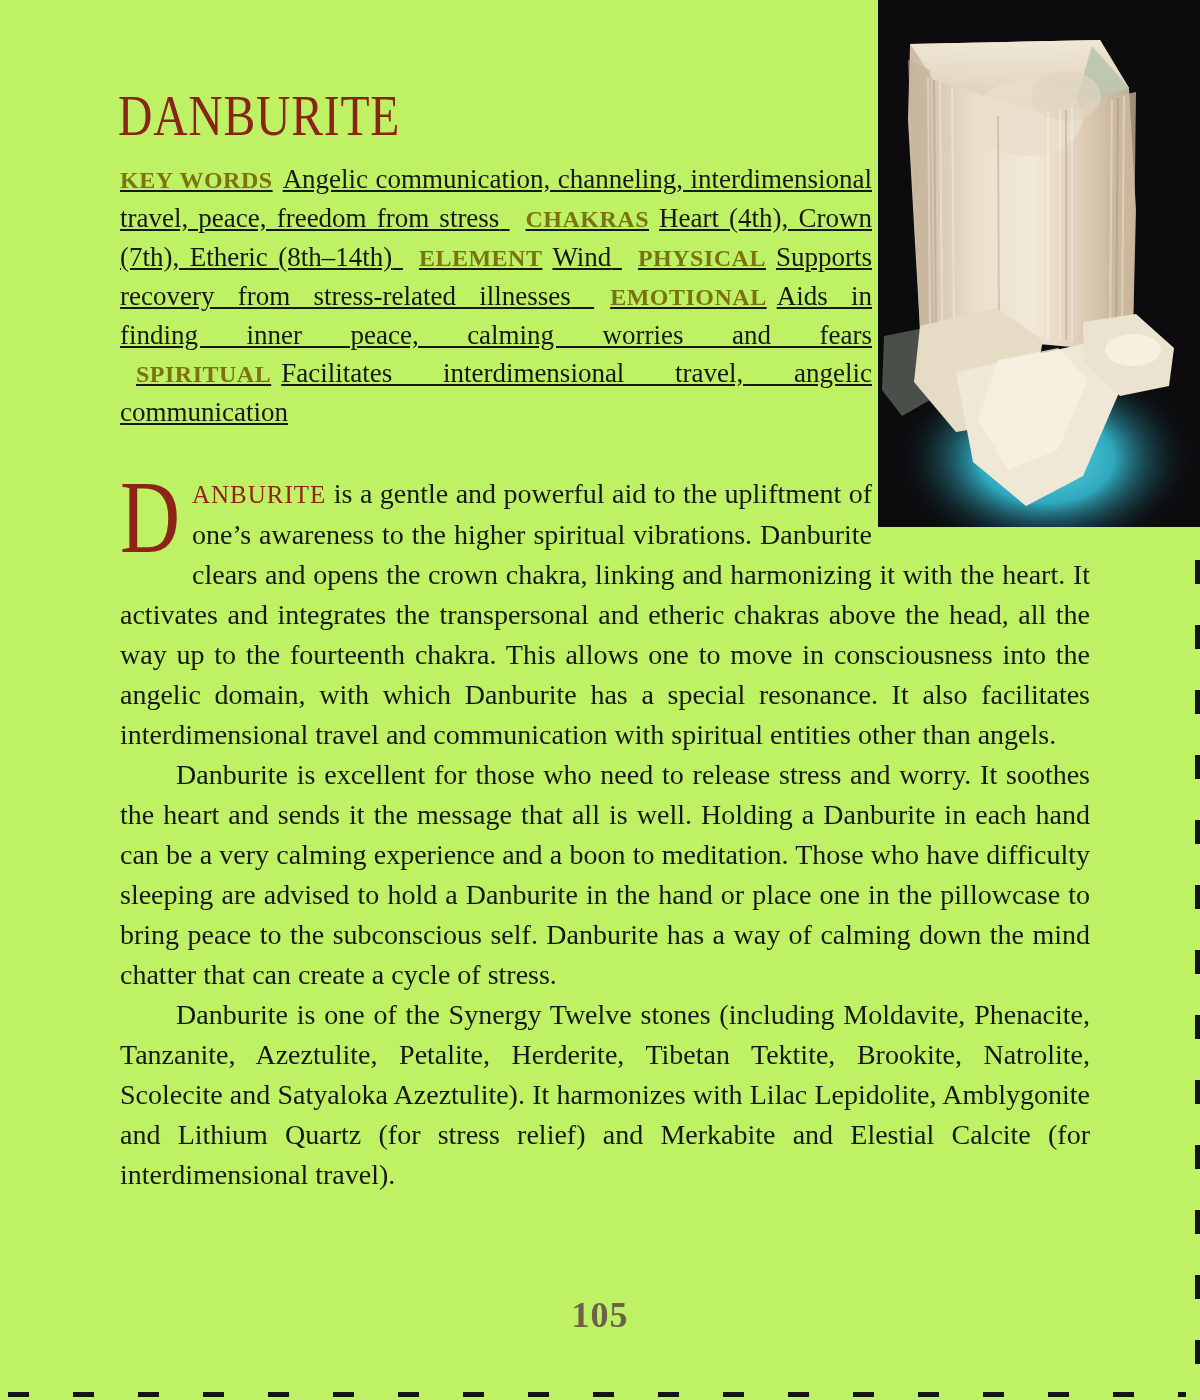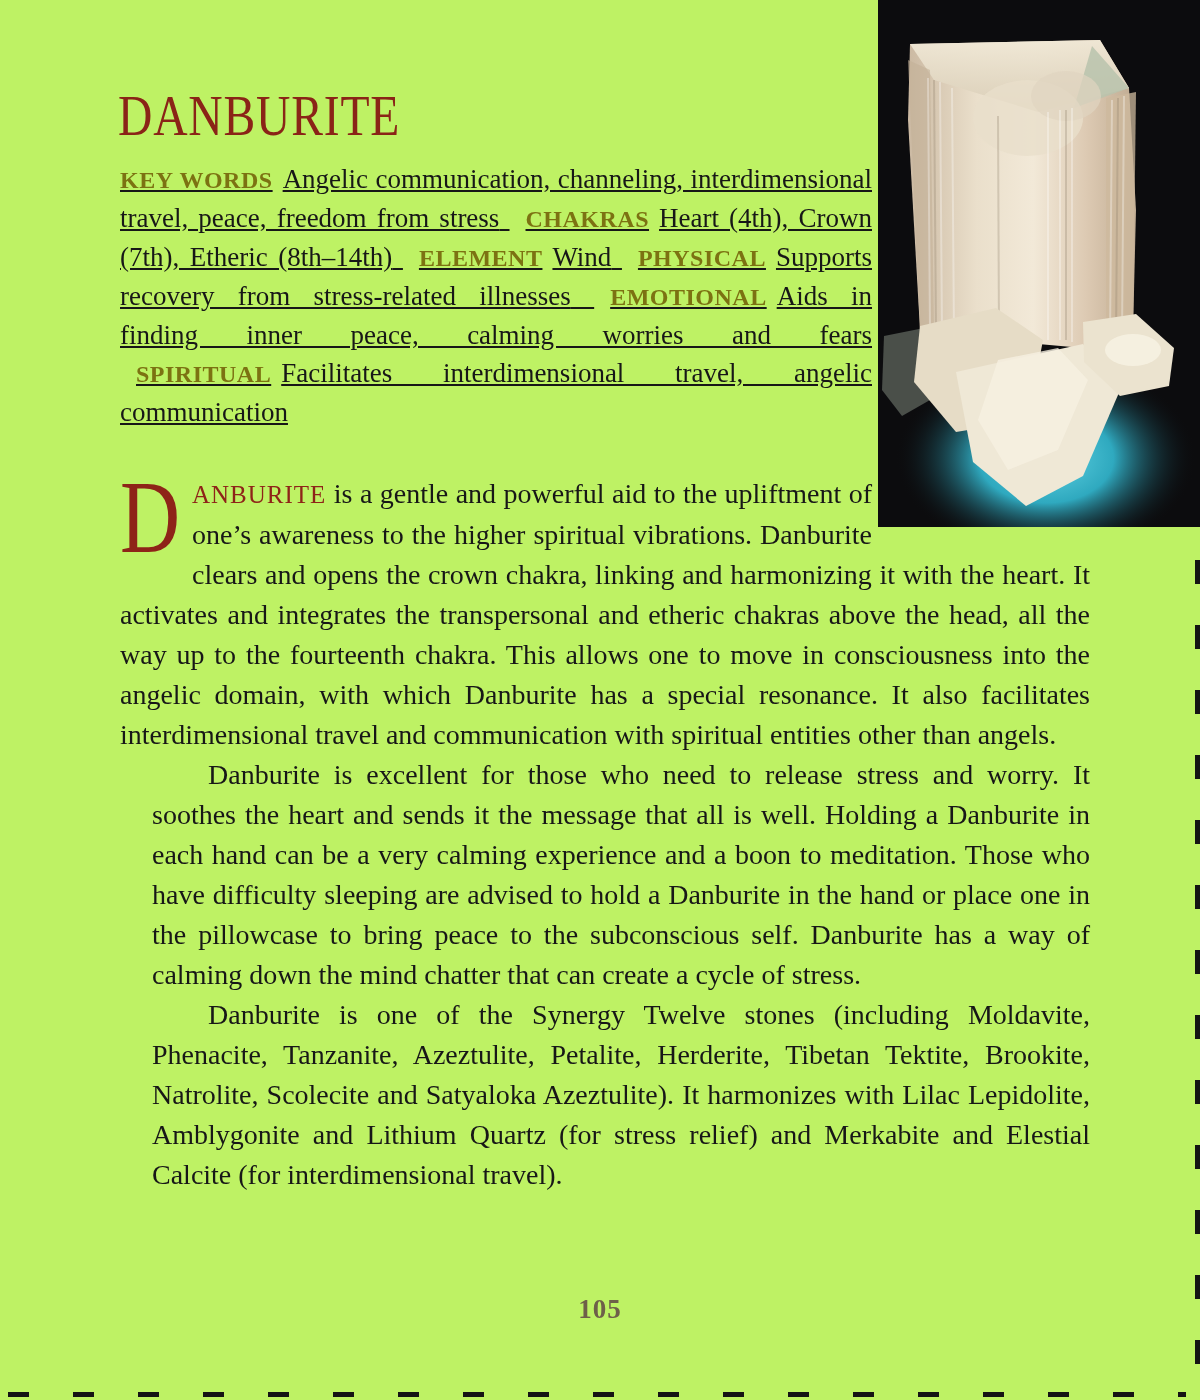--- a/index.html
+++ b/index.html
@@ -46,40 +46,40 @@
   }
 
   
   .bodytext {
     position:absolute; left:120px; top:474px; width:970px;
     font-size:28px; line-height:40px;
     text-align:justify;
     hyphens:auto; -webkit-hyphens:auto;
   }
   .para { margin:0; }
-  .para.indent { text-indent:56px;margin-left:32px; }
+  .para.indent { text-indent:56px; }
   .spacer { float:right; width:218px; height:64px; }
   .dropcap {
     float:left;
     width:64px;
     font-size:104px; line-height:78px;
     color:#8e2418;
     margin:4px 8px 0 0;
     transform:scaleX(.8); transform-origin:left top;
   }
   .leadsc {
     color:#8e2418;
     font-size:25px; letter-spacing:1px;
   }
 
   
   .pagenum {
     position:absolute; left:0; right:0; top:1294px;
     text-align:center;
-    font-size:27px; font-weight:bold;
+    font-size:36px; font-weight:bold;
     color:#6e6049; letter-spacing:1px;
   }
 
   
   .border-bottom {
     position:absolute; left:8px; right:14px; bottom:3px; height:5px;
     background:repeating-linear-gradient(90deg, #141414 0 21px, transparent 21px 65px);
   }
   .border-right {
     position:absolute; right:0; top:560px; bottom:0; width:5px;

